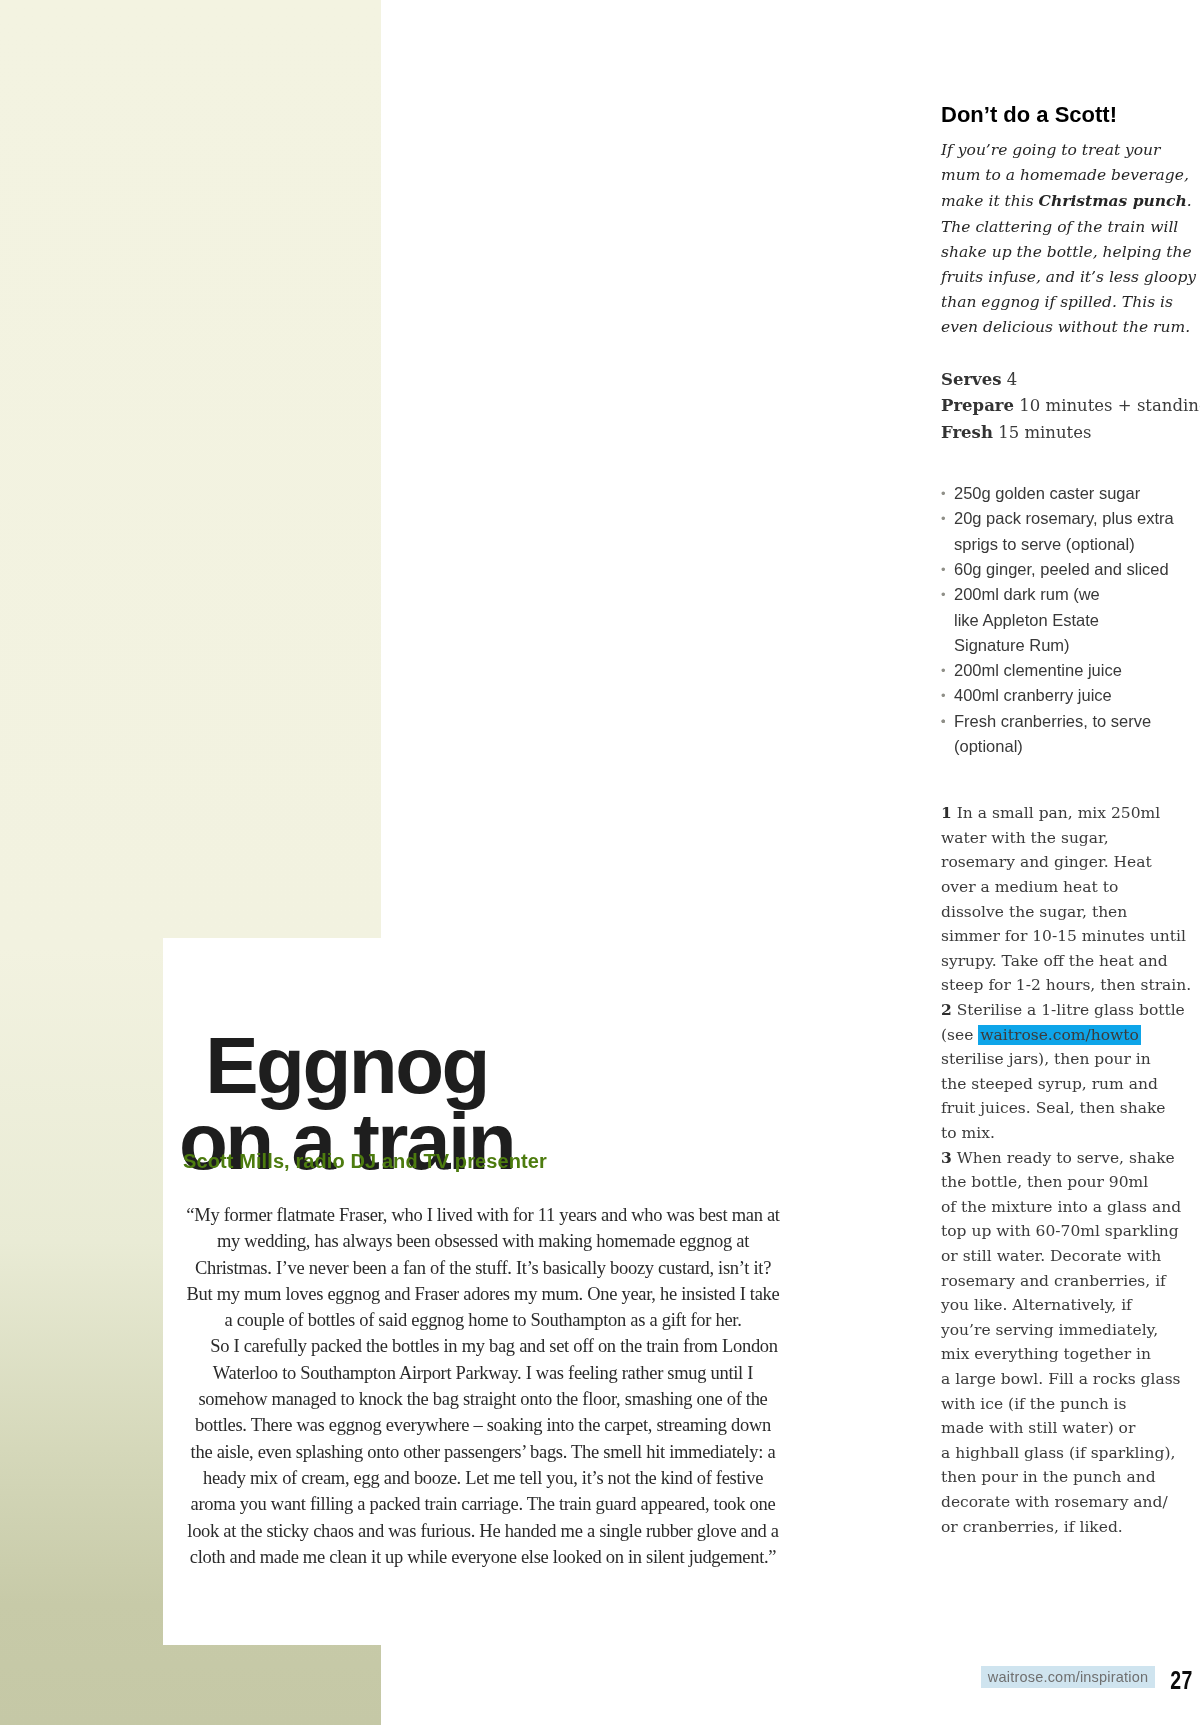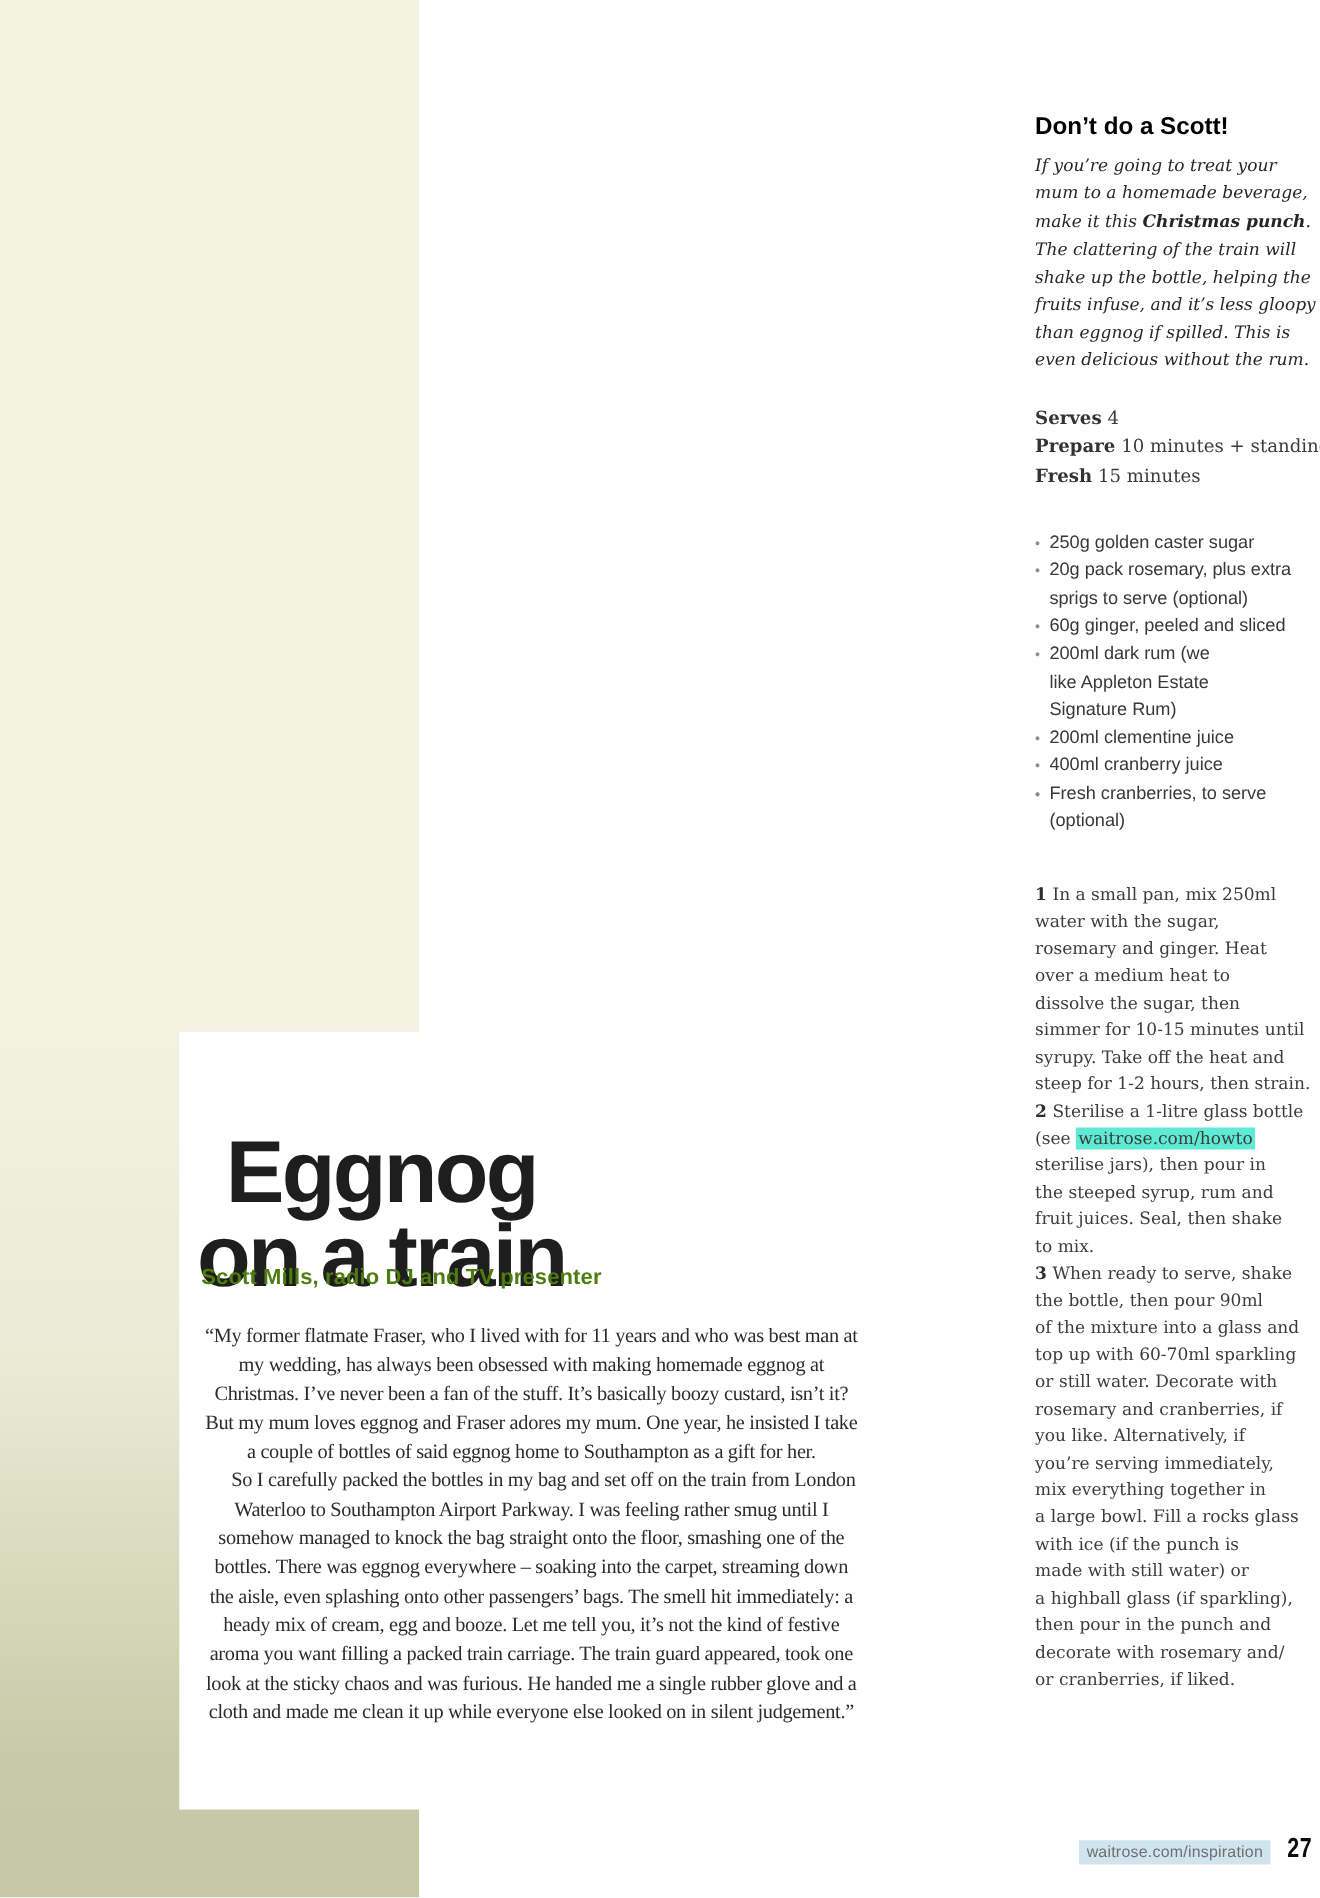--- a/index.html
+++ b/index.html
@@ -59,27 +59,27 @@
   }
   .ingredients li{position:relative;padding-left:13px;}
   .bullet{
     position:absolute;left:0;top:0;color:#8f8f88;font-size:13px;line-height:25.3px;
   }
   .ing-text{white-space:pre-line;}
   .method{margin-top:42px;font-family:"DejaVu Serif", serif;
     font-size:15.5px;line-height:24.6px;color:#3b3b3b;width:262px;}
   .method p{margin:0;white-space:pre-line;}
   .method .num{font-weight:700;color:#2e2e2e;}
-  .link-hl{background:#5eead4;padding:1px 2px;}
+  .link-hl{background:#0ea5e9;padding:1px 2px;}
   .link-hl:empty{display:none;}
 
   
   .footer{
     position:absolute;right:7px;top:1666px;
-    display:flex;align-items:flex-end;gap:9px;
+    display:flex;align-items:flex-start;gap:9px;
   }
   .footer-link{
     background:#cfe4ef;color:#6f6f6f;font-size:14.5px;
     padding:3px 7px;letter-spacing:0.2px;
   }
   .page-number{
     display:inline-block;font-size:25px;font-weight:700;color:#0b0b0b;
     transform:scaleX(0.78);transform-origin:right center;letter-spacing:0.5px;
   }
 </style>

